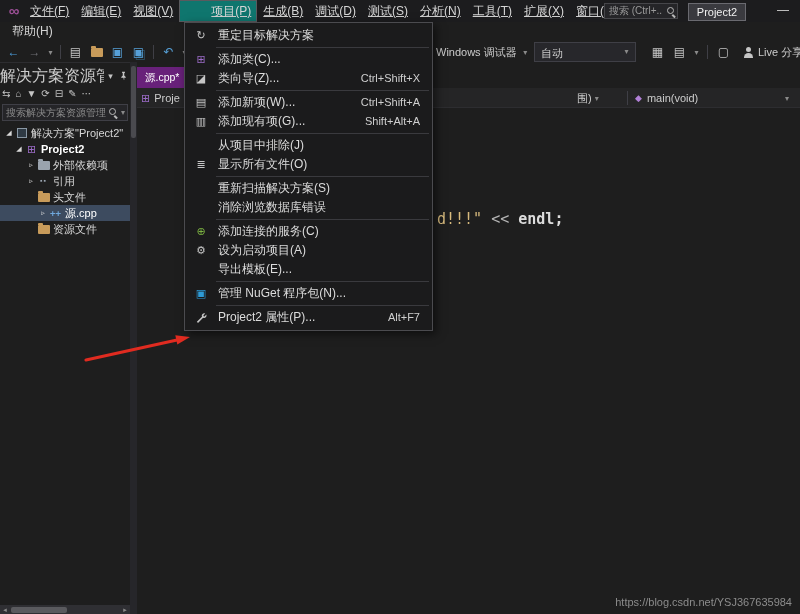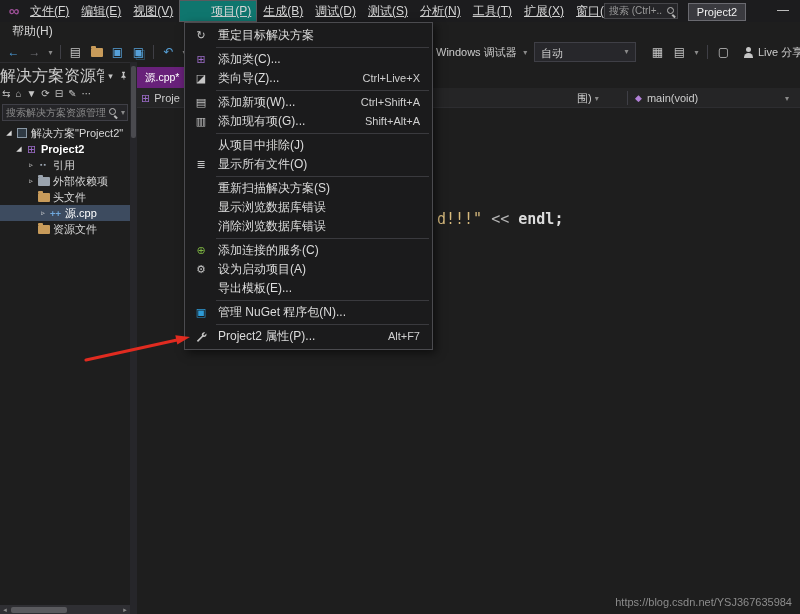--- a/index.html
+++ b/index.html
@@ -209,29 +209,29 @@
           </span>
         <span class="tlabel">解决方案"Project2"</span>
       </div>
       <div class="trow ind1">
         <span class="exp">◢</span>
         <span class="tico g-cppproj">⊞</span>
         <span class="tlabel bold">Project2</span>
       </div>
       <div class="trow ind2">
         <span class="exp">▹</span>
-        <span class="tico g-refs">▪▪</span>
-        <span class="tlabel">引用</span>
-      </div>
-      <div class="trow ind2">
-        <span class="exp">▹</span>
         <span class="tico">
             <span class="folder-ico dull"></span>
           </span>
         <span class="tlabel">外部依赖项</span>
+      </div>
+      <div class="trow ind2">
+        <span class="exp">▹</span>
+        <span class="tico g-refs">▪▪</span>
+        <span class="tlabel">引用</span>
       </div>
       <div class="trow ind2">
         <span class="exp"></span>
         <span class="tico">
             <span class="folder-ico"></span>
           </span>
         <span class="tlabel">头文件</span>
       </div>
       <div class="trow ind3 sel">
         <span class="exp">▹</span>
@@ -286,21 +286,21 @@
       <span>重定目标解决方案</span>
     </div>
     <div class="msep"></div>
     <div class="mi">
       <span class="mico ico-purple">⊞</span>
       <span>添加类(C)...</span>
     </div>
     <div class="mi">
       <span class="mico">◪</span>
       <span>类向导(Z)...</span>
-      <span class="mshort">Ctrl+Live+X</span>
+      <span class="mshort">Ctrl+Shift+X</span>
     </div>
     <div class="msep"></div>
     <div class="mi">
       <span class="mico">▤</span>
       <span>添加新项(W)...</span>
       <span class="mshort">Ctrl+Shift+A</span>
     </div>
     <div class="mi">
       <span class="mico">▥</span>
       <span>添加现有项(G)...</span>
@@ -312,24 +312,20 @@
       <span>从项目中排除(J)</span>
     </div>
     <div class="mi">
       <span class="mico">≣</span>
       <span>显示所有文件(O)</span>
     </div>
     <div class="msep"></div>
     <div class="mi">
       <span class="mico"></span>
       <span>重新扫描解决方案(S)</span>
-    </div>
-    <div class="mi">
-      <span class="mico"></span>
-      <span>显示浏览数据库错误</span>
     </div>
     <div class="mi">
       <span class="mico"></span>
       <span>消除浏览数据库错误</span>
     </div>
     <div class="msep"></div>
     <div class="mi">
       <span class="mico ico-green">⊕</span>
       <span>添加连接的服务(C)</span>
     </div>

